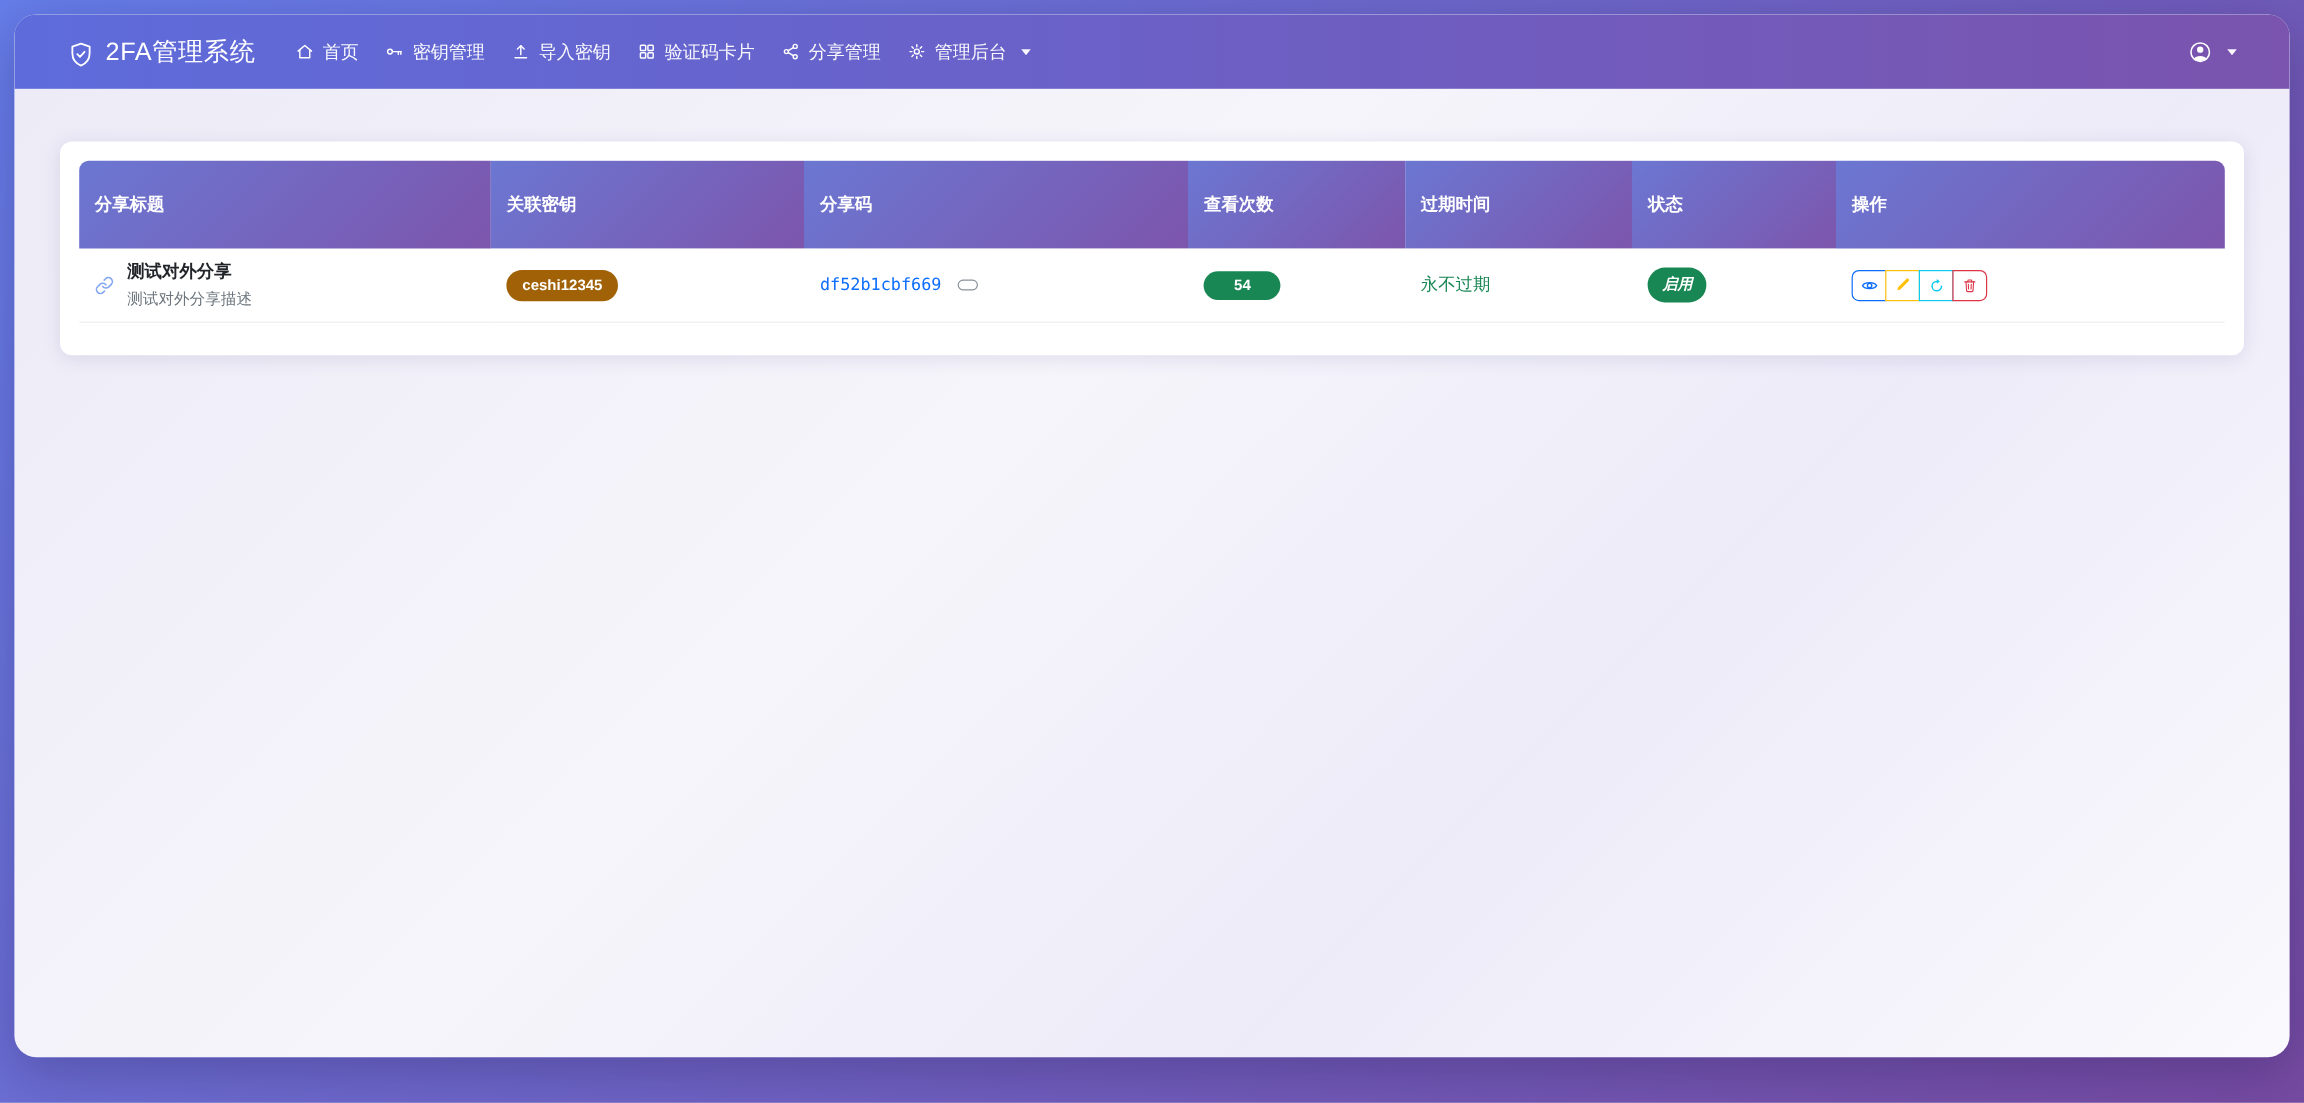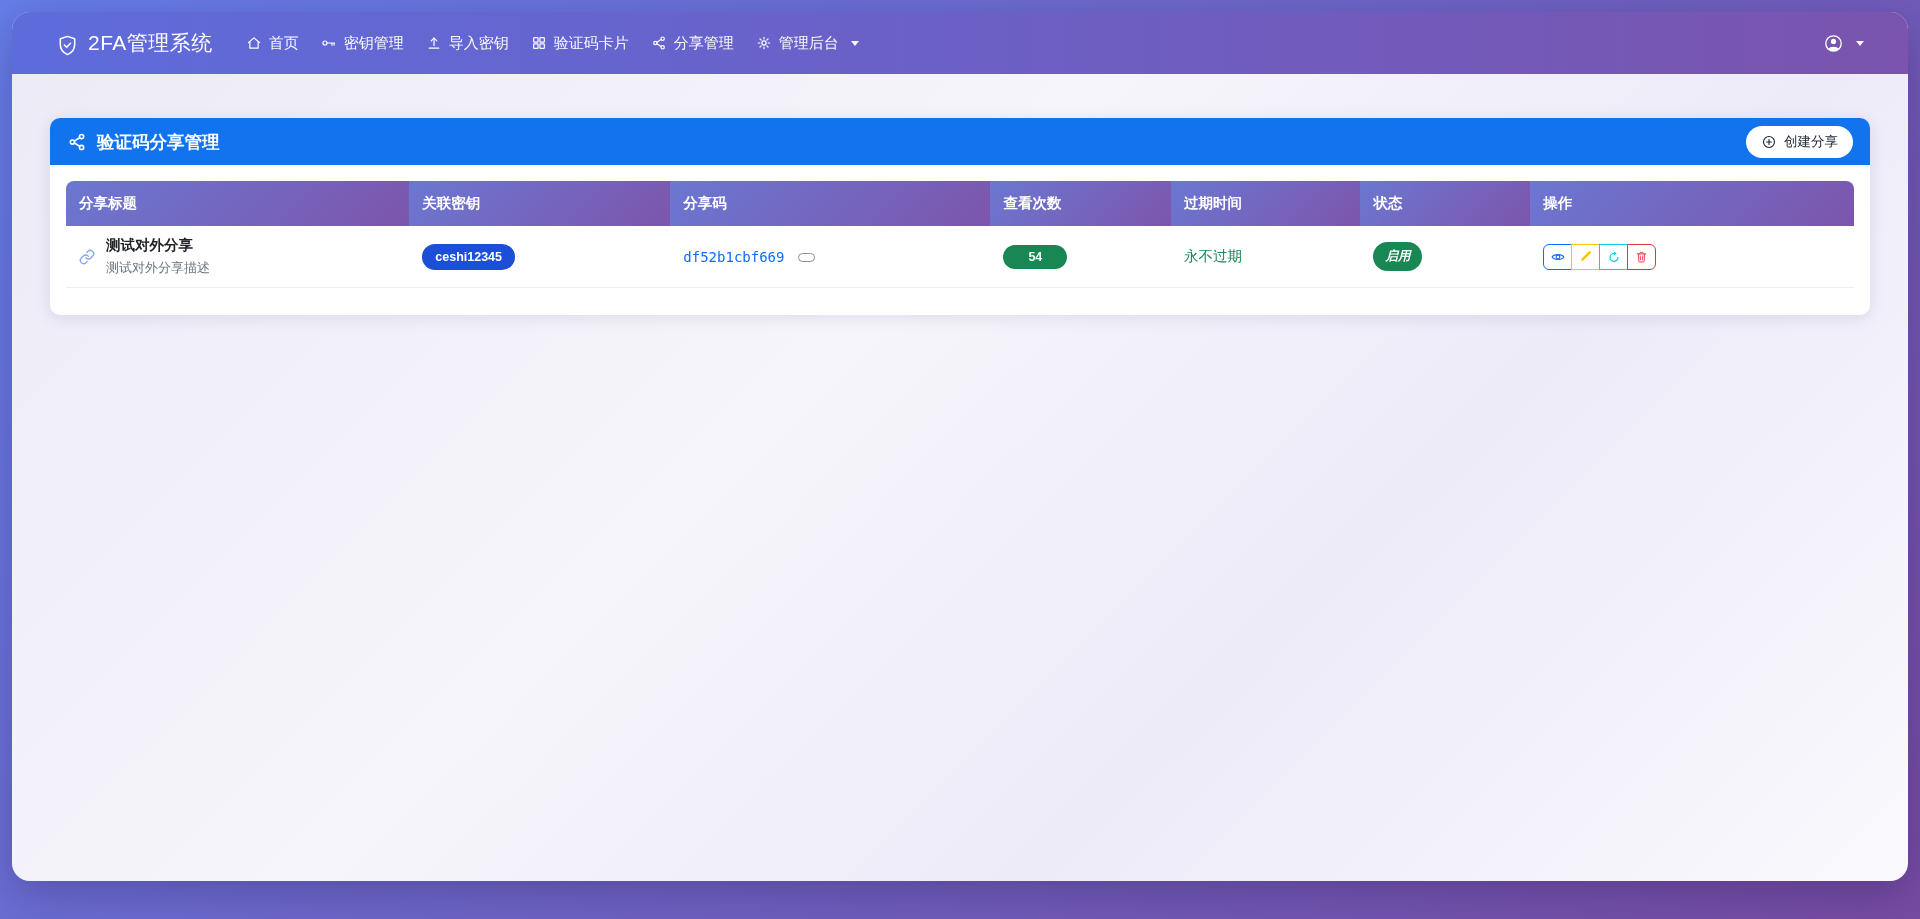--- a/index.html
+++ b/index.html
@@ -66,33 +66,33 @@
     display: flex; align-items: center; gap: 7px; cursor: pointer;
     font-family: inherit;
   }
   .card-body { padding: 16px 16px 27px; }
 
   
   table { width: 100%; border-collapse: separate; border-spacing: 0; }
   th {
     background: linear-gradient(135deg, #6b77d2 0%, #7d55ac 100%);
     color: #fff; text-align: left; font-size: 14.5px; font-weight: bold;
-    padding: 13px 13px; white-space: nowrap;
+    padding: 27px 13px; white-space: nowrap;
   }
   th:first-child { border-top-left-radius: 8px; }
   th:last-child  { border-top-right-radius: 8px; }
   td { padding: 10px 13px; border-bottom: 1px solid #eceef1; vertical-align: middle; }
 
   .title-cell { display: flex; align-items: center; gap: 11px; }
   .link-icon { color: #84a7f2; flex: 0 0 auto; }
   .row-title { font-weight: bold; font-size: 14.5px; color: #212529; }
   .row-desc  { font-size: 13px; color: #6c757d; margin-top: 4px; }
 
   .badge-key {
-    display: inline-block; background: #1d4ed8; color: #fff;
+    display: inline-block; background: #a16207; color: #fff;
     font-weight: bold; font-size: 12.5px; padding: 6px 13px; border-radius: 50px;
   }
   .share-code {
     color: #0d6efd; font-family: "DejaVu Sans Mono", monospace;
     font-size: 14px; text-decoration: none; cursor: pointer;
   }
   .copy-pill {
     display: inline-block; width: 17px; height: 9px;
     border: 1.6px solid #899097; border-radius: 6px;
     margin-left: 9px; vertical-align: middle; background: #fff; cursor: pointer;
@@ -208,42 +208,20 @@
           <path d="M6 18.3 c1.8-3.6 10.2-3.6 12 0 a8.8 8.8 0 0 1 -12 0 z" fill="#fff" stroke="none"></path>
         </svg>
       </span>
       <span class="caret"></span>
     </div>
   </nav>
 
   <main class="content">
     <section class="card">
 
-      <header class="card-header">
-        <div class="card-title">
-          <span>
-            <svg width="20" height="20" viewBox="0 0 24 24" fill="none" stroke="#fff" stroke-width="1.9" stroke-linecap="round">
-              <circle cx="17.5" cy="5.5" r="2.5"></circle>
-                <circle cx="6.5" cy="12" r="2.5"></circle>
-                <circle cx="17.5" cy="18.5" r="2.5"></circle>
-              <path d="M8.9 10.8 L15.1 6.9 M8.9 13.2 L15.1 17.1"></path>
-            </svg>
-          </span>
-          <span>验证码分享管理</span>
-        </div>
-        <button class="create-btn">
-          <span>
-            <svg width="16" height="16" viewBox="0 0 24 24" fill="none" stroke="#1d2635" stroke-width="1.7" stroke-linecap="round">
-              <circle cx="12" cy="12" r="8.2"></circle>
-                <path d="M12 8.4 v7.2 M8.4 12 h7.2"></path>
-            </svg>
-          </span>
-          <span>创建分享</span>
-        </button>
-      </header>
 
       <div class="card-body">
         <table>
           <colgroup>
             <col style="width:19.2%">
               <col style="width:14.6%">
               <col style="width:17.9%">
             <col style="width:10.1%">
               <col style="width:10.6%">
               <col style="width:9.5%">

